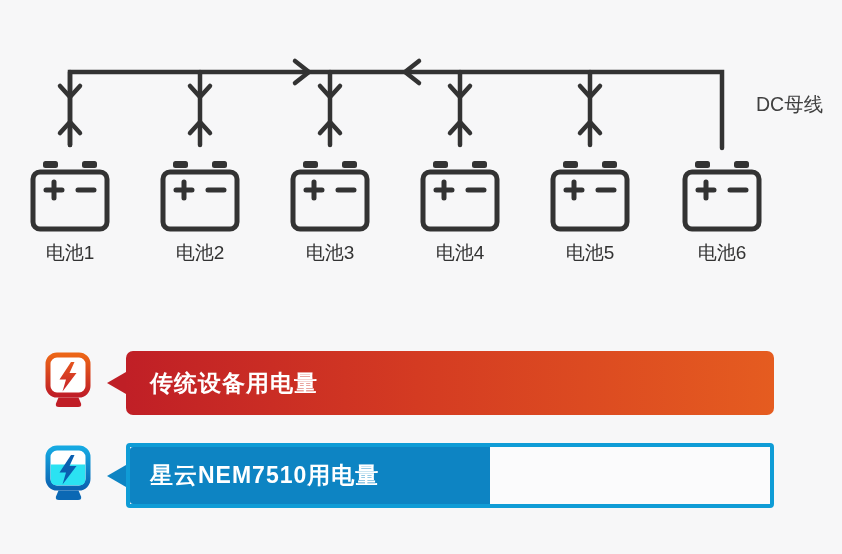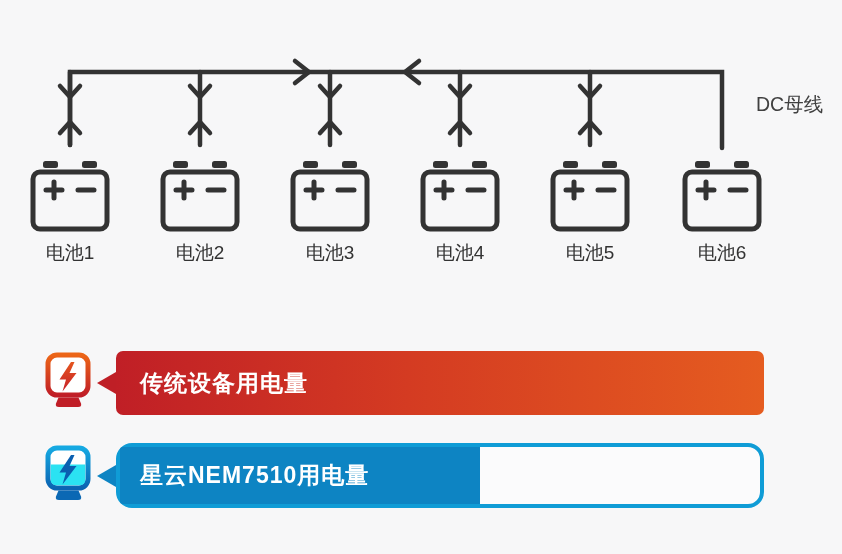--- a/index.html
+++ b/index.html
@@ -7,27 +7,27 @@
   .stage{
     position:relative;width:842px;height:554px;background:#f7f7f8;
     overflow:hidden;font-family:"Liberation Sans",sans-serif;
   }
   .stage svg{display:block;}
   #diagram{position:absolute;left:0;top:0;}
   .battery-label{font-size:19px;fill:#333;}
   .bus-label{font-size:19.5px;fill:#404040;}
 
   
-  .bar{position:absolute;left:116px;width:648px;display:flex;align-items:center;}
+  .bar{position:absolute;left:126px;width:648px;display:flex;align-items:center;}
   .bar-red{
     top:351px;height:64px;border-radius:7px;
     background:linear-gradient(90deg,#c01f26 0%,#d43b22 45%,#e55c20 100%);
   }
   .bar-blue{
-    top:443px;height:65px;border-radius:16px;
+    top:443px;height:65px;border-radius:4px;
     background:#fbfbfc;border:4px solid #0f9cd6;box-sizing:border-box;
   }
   .bar-blue-fill{
     position:absolute;left:0;top:0;bottom:0;
     background:#0d84c3;border-radius:3px 0 0 3px;
   }
   .bar-text{
     position:relative;color:#fff;font-size:23px;font-weight:700;
     letter-spacing:1px;padding-left:24px;white-space:nowrap;
   }

